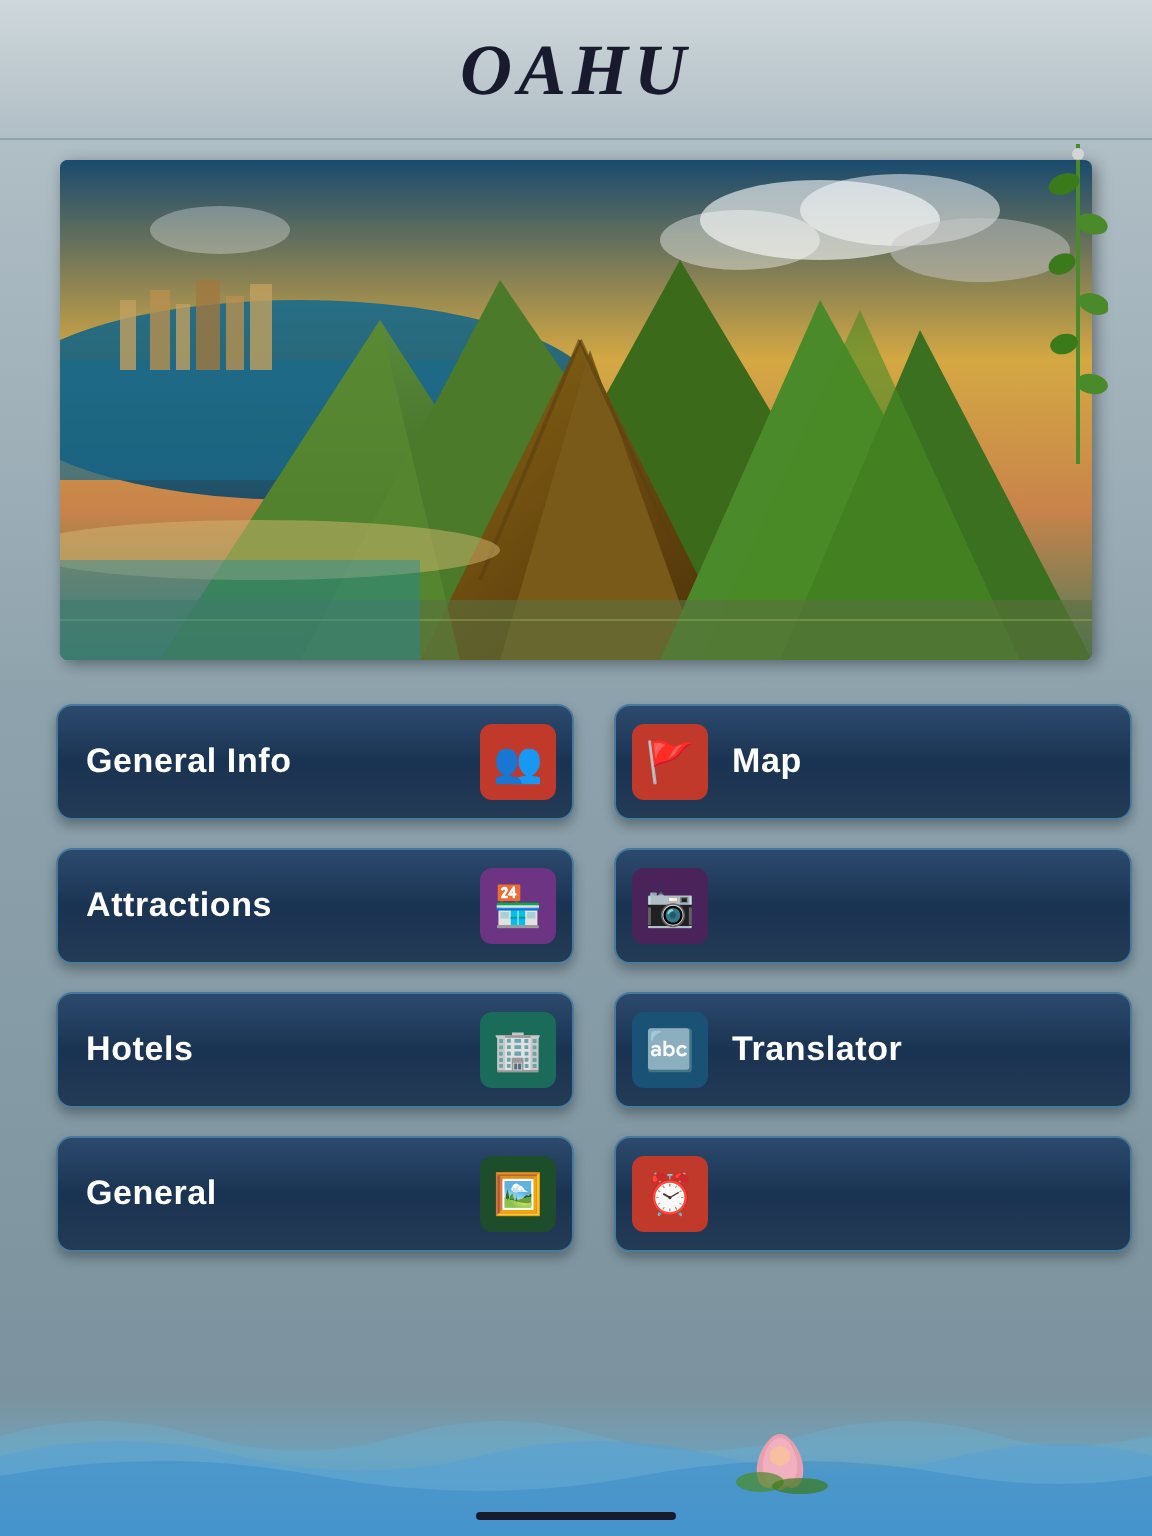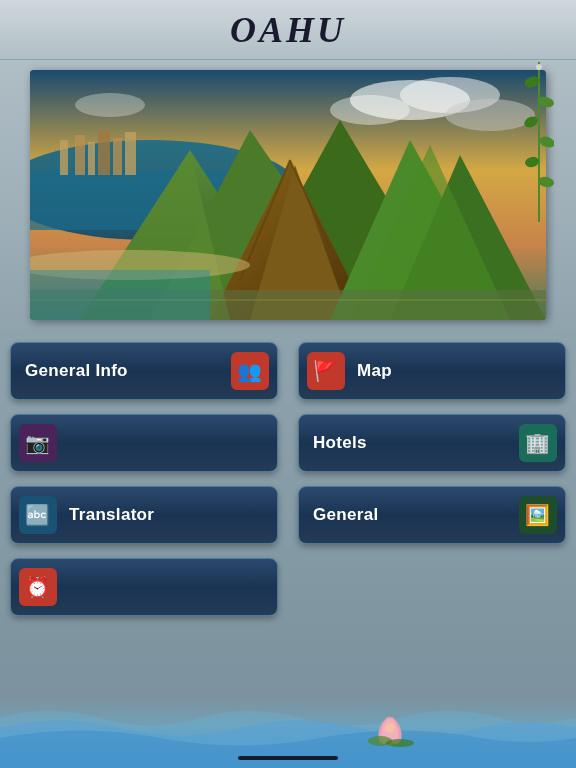--- a/index.html
+++ b/index.html
@@ -9,21 +9,21 @@
       height: 768px;
       overflow: hidden;
       font-family: 'Arial', sans-serif;
       background: linear-gradient(180deg, #b0bec5 0%, #90a4ae 40%, #78909c 100%);
       position: relative;
     }
 
     
     #header {
       width: 100%;
-      height: 60px;
+      height: 70px;
       background: linear-gradient(180deg, #cfd8dc 0%, #b0bec5 100%);
       display: flex;
       align-items: center;
       justify-content: center;
       border-bottom: 1px solid #90a4ae;
       text-align: center;
     }
 
     #header h1 {
       font-family: 'Georgia', serif;
@@ -64,21 +64,21 @@
       position: absolute;
       right: 22px;
       top: 2px;
       width: 30px;
       height: 160px;
       z-index: 10;
     }
 
     
     #menu-grid {
-      padding: 12px 10px 0 10px;
+      padding: 12px 10px 0 28px;
       display: grid;
       grid-template-columns: 1fr 1fr;
       gap: 14px 20px;
     }
 
     .menu-btn {
       height: 58px;
       border-radius: 8px;
       background: linear-gradient(180deg, #2c4a6e 0%, #1a3352 50%, #243b55 100%);
       border: 1px solid #4a7a9b;
@@ -250,20 +250,24 @@
   <div class="menu-btn btn-left">
     <span class="menu-btn-label">General Info</span>
     <div class="btn-icon icon-red">👥</div>
   </div>
 
   <div class="menu-btn btn-right">
     <div class="btn-icon icon-flag">🚩</div>
     <span class="menu-btn-label">Map</span>
   </div>
 
+  <div class="menu-btn btn-left">
+    <span class="menu-btn-label">Attractions</span>
+    <div class="btn-icon icon-purple">🏪</div>
+  </div>
 
   <div class="menu-btn btn-right">
     <div class="btn-icon icon-dark-purple">📷</div>
   </div>
 
   <div class="menu-btn btn-left">
     <span class="menu-btn-label">Hotels</span>
     <div class="btn-icon icon-teal">🏢</div>
   </div>
 

